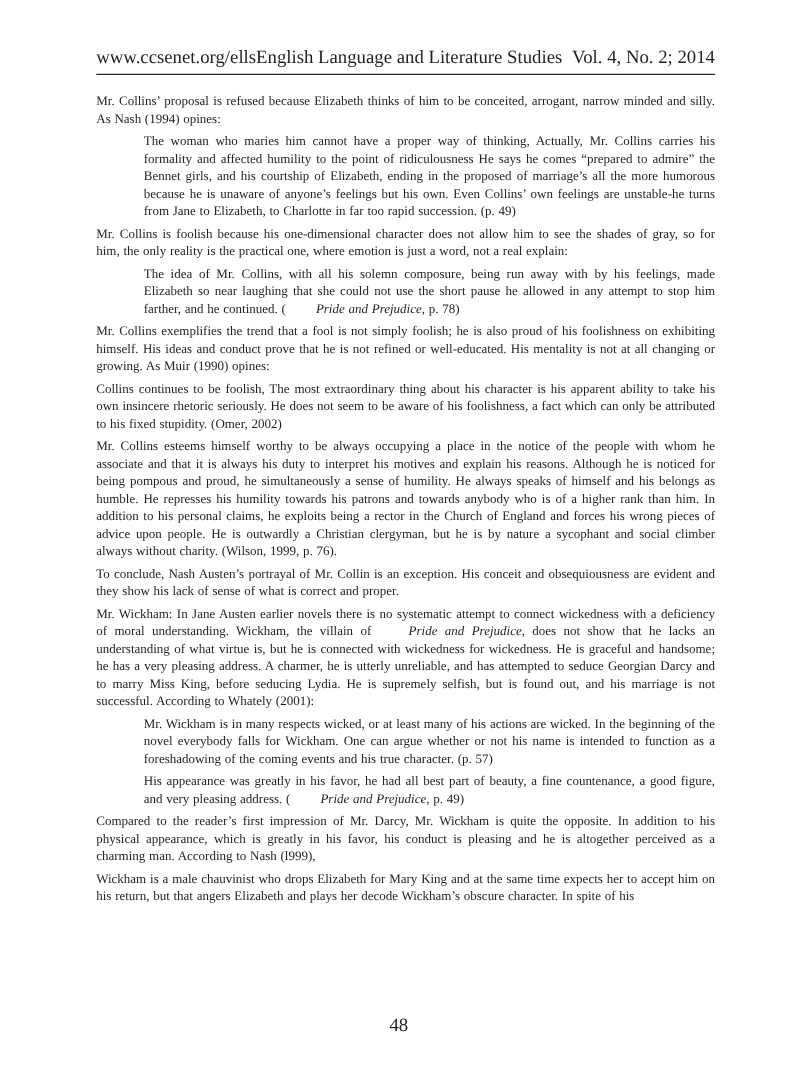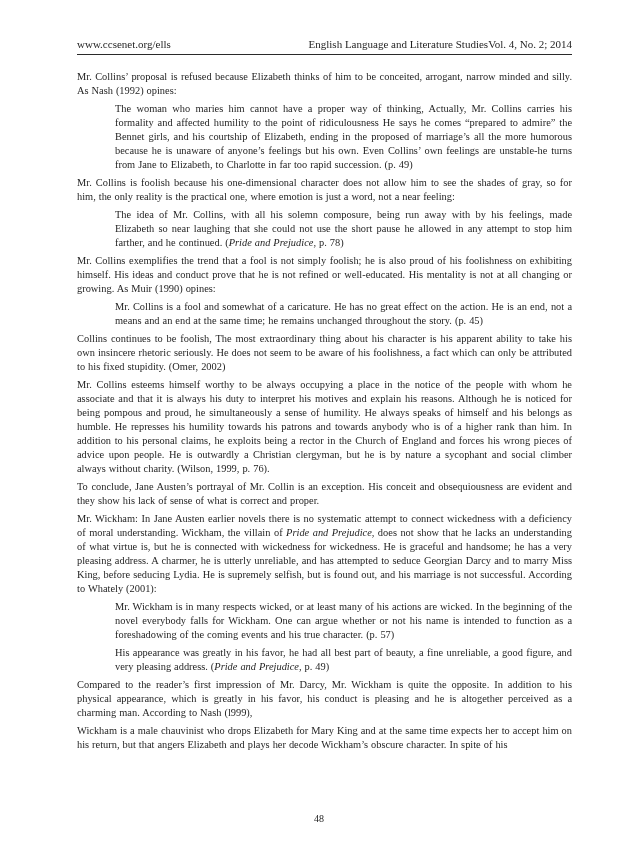--- a/index.html
+++ b/index.html
@@ -13,69 +13,68 @@
     position: relative;
     width: 638px; height: 867px;
     overflow: hidden;
     box-sizing: border-box;
     padding: 38px 66px 0 77px;
   }
   .header {
     display: flex;
     justify-content: space-between;
     align-items: baseline;
-    font-size: 11px;
+    font-size: 15px;
     border-bottom: 1px solid #2a2a2a;
     padding-bottom: 4px;
   }
-  .header .h-center { text-align: right; flex: 1; }
+  .header .h-center { text-align: left; flex: 1; }
   .header .h-left  { text-align: left;  white-space: nowrap; }
   .header .h-right { text-align: right; white-space: nowrap; }
   .content { margin-top: 15px; }
   .content p {
     margin: 0 0 4px 0;
     font-size: 10.4px;
     line-height: 14px;
     text-align: justify;
     word-spacing: 0.4px;
   }
   .content p.quote { margin-left: 38px; }
-  .content em { font-style: italic; }
+  .content em { font-style: italic; margin-left: 24px; }
   .footer {
     position: absolute;
     top: 813px; left: 0;
     width: 638px;
     text-align: center;
-    font-size: 10px;
+    font-size: 15px;
     color: #222;
   }
 </style>
 </head>
 <body>
 
 <div class="page">
   <div class="header">
     <span class="h-left">www.ccsenet.org/ells</span>
     <span class="h-center">English Language and Literature Studies</span>
     <span class="h-right">Vol. 4, No. 2; 2014</span>
   </div>
 
   <div class="content" id="content">
-      <p class="para"><span>Mr. Collins’ proposal is refused because Elizabeth thinks of him to be conceited, arrogant, narrow minded and silly. As Nash (1992) opines:</span></p>
+      <p class="para"><span>Mr. Collins’ proposal is refused because Elizabeth thinks of him to be conceited, arrogant, narrow minded and silly. As Nash (1994) opines:</span></p>
       <p class="quote"><span>The woman who maries him cannot have a proper way of thinking, Actually, Mr. Collins carries his formality and affected humility to the point of ridiculousness He says he comes “prepared to admire” the Bennet girls, and his courtship of Elizabeth, ending in the proposed of marriage’s all the more humorous because he is unaware of anyone’s feelings but his own. Even Collins’ own feelings are unstable-he turns from Jane to Elizabeth, to Charlotte in far too rapid succession. (p. 49)</span></p>
-      <p class="para"><span>Mr. Collins is foolish because his one-dimensional character does not allow him to see the shades of gray, so for him, the only reality is the practical one, where emotion is just a word, not a near feeling:</span></p>
+      <p class="para"><span>Mr. Collins is foolish because his one-dimensional character does not allow him to see the shades of gray, so for him, the only reality is the practical one, where emotion is just a word, not a real explain:</span></p>
       <p class="quote"><span>The idea of Mr. Collins, with all his solemn composure, being run away with by his feelings, made Elizabeth so near laughing that she could not use the short pause he allowed in any attempt to stop him farther, and he continued. (</span><em>Pride and Prejudice</em><span>, p. 78)</span></p>
       <p class="para"><span>Mr. Collins exemplifies the trend that a fool is not simply foolish; he is also proud of his foolishness on exhibiting himself. His ideas and conduct prove that he is not refined or well-educated. His mentality is not at all changing or growing. As Muir (1990) opines:</span></p>
-      <p class="quote"><span>Mr. Collins is a fool and somewhat of a caricature. He has no great effect on the action. He is an end, not a means and an end at the same time; he remains unchanged throughout the story. (p. 45)</span></p>
       <p class="para"><span>Collins continues to be foolish, The most extraordinary thing about his character is his apparent ability to take his own insincere rhetoric seriously. He does not seem to be aware of his foolishness, a fact which can only be attributed to his fixed stupidity. (Omer, 2002)</span></p>
       <p class="para"><span>Mr. Collins esteems himself worthy to be always occupying a place in the notice of the people with whom he associate and that it is always his duty to interpret his motives and explain his reasons. Although he is noticed for being pompous and proud, he simultaneously a sense of humility. He always speaks of himself and his belongs as humble. He represses his humility towards his patrons and towards anybody who is of a higher rank than him. In addition to his personal claims, he exploits being a rector in the Church of England and forces his wrong pieces of advice upon people. He is outwardly a Christian clergyman, but he is by nature a sycophant and social climber always without charity. (Wilson, 1999, p. 76).</span></p>
-      <p class="para"><span>To conclude, Jane Austen’s portrayal of Mr. Collin is an exception. His conceit and obsequiousness are evident and they show his lack of sense of what is correct and proper.</span></p>
+      <p class="para"><span>To conclude, Nash Austen’s portrayal of Mr. Collin is an exception. His conceit and obsequiousness are evident and they show his lack of sense of what is correct and proper.</span></p>
       <p class="para"><span>Mr. Wickham: In Jane Austen earlier novels there is no systematic attempt to connect wickedness with a deficiency of moral understanding. Wickham, the villain of </span><em>Pride and Prejudice</em><span>, does not show that he lacks an understanding of what virtue is, but he is connected with wickedness for wickedness. He is graceful and handsome; he has a very pleasing address. A charmer, he is utterly unreliable, and has attempted to seduce Georgian Darcy and to marry Miss King, before seducing Lydia. He is supremely selfish, but is found out, and his marriage is not successful. According to Whately (2001):</span></p>
       <p class="quote"><span>Mr. Wickham is in many respects wicked, or at least many of his actions are wicked. In the beginning of the novel everybody falls for Wickham. One can argue whether or not his name is intended to function as a foreshadowing of the coming events and his true character. (p. 57)</span></p>
-      <p class="quote"><span>His appearance was greatly in his favor, he had all best part of beauty, a fine unreliable, a good figure, and very pleasing address. (</span><em>Pride and Prejudice</em><span>, p. 49)</span></p>
+      <p class="quote"><span>His appearance was greatly in his favor, he had all best part of beauty, a fine countenance, a good figure, and very pleasing address. (</span><em>Pride and Prejudice</em><span>, p. 49)</span></p>
       <p class="para"><span>Compared to the reader’s first impression of Mr. Darcy, Mr. Wickham is quite the opposite. In addition to his physical appearance, which is greatly in his favor, his conduct is pleasing and he is altogether perceived as a charming man. According to Nash (l999),</span></p>
       <p class="para"><span>Wickham is a male chauvinist who drops Elizabeth for Mary King and at the same time expects her to accept him on his return, but that angers Elizabeth and plays her decode Wickham’s obscure character. In spite of his</span></p>
     </div>
 
   <div class="footer">
     <span>48</span>
   </div>
 </div>
 
 </body></html>

